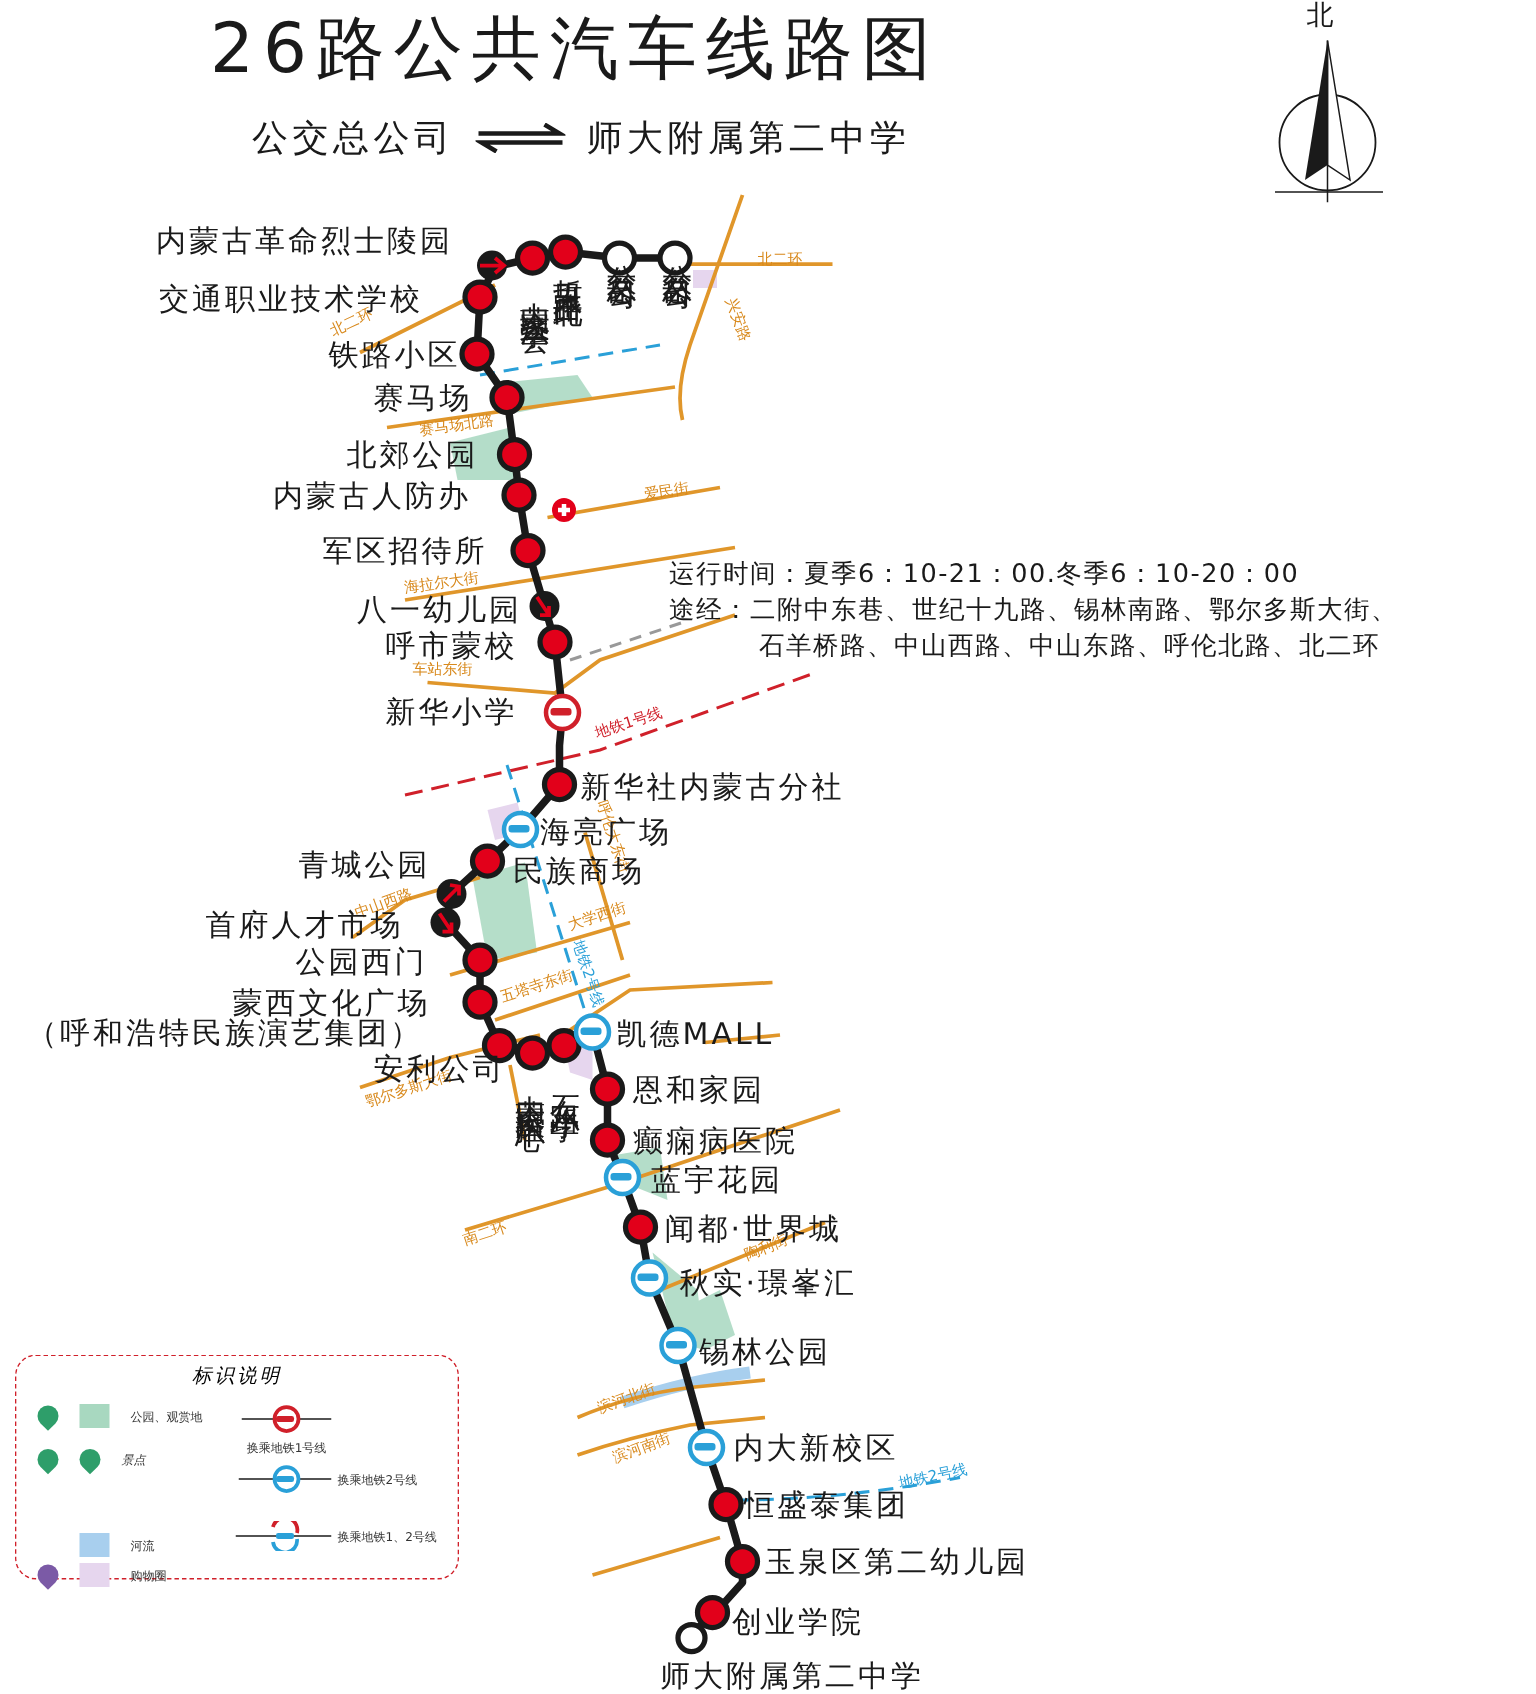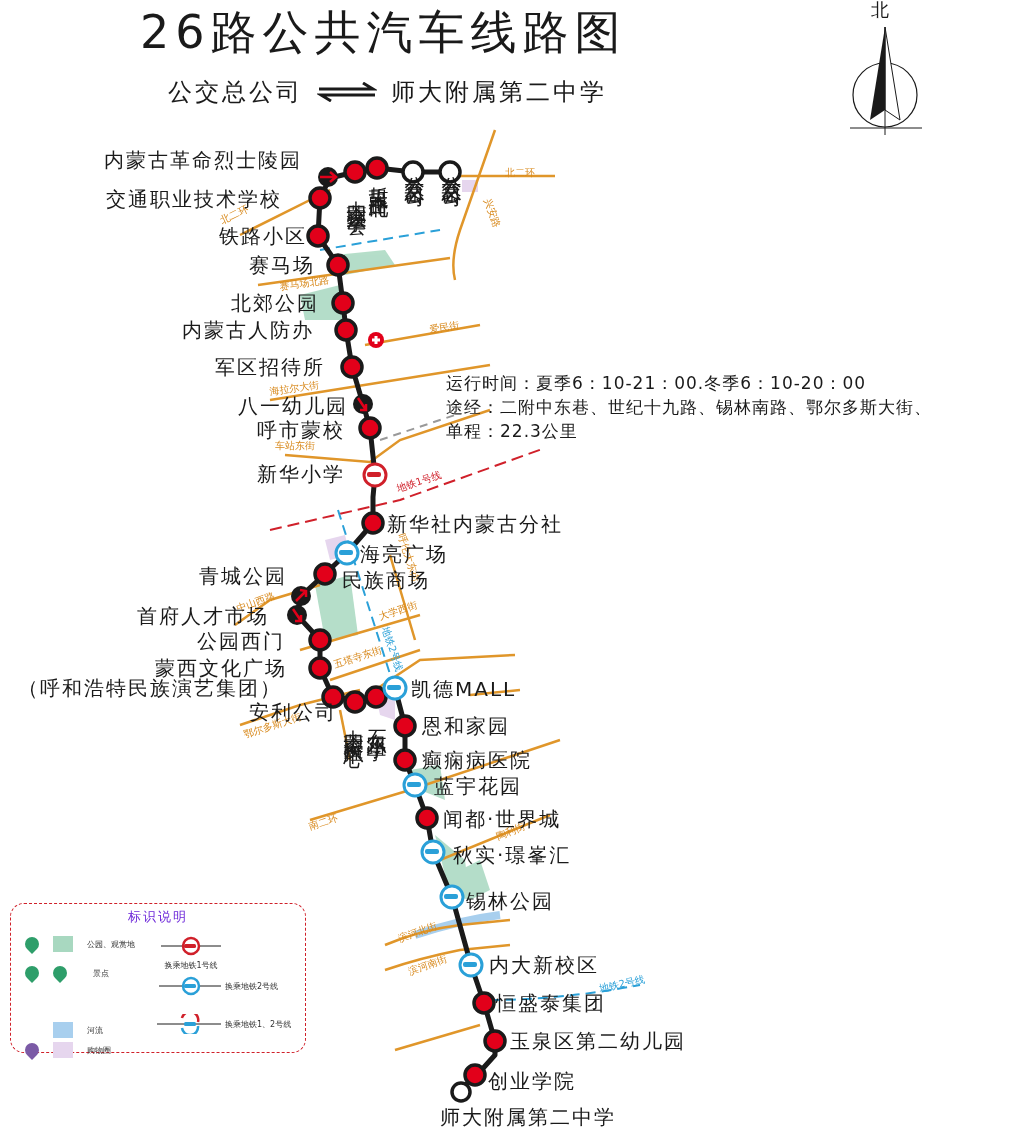--- a/index.html
+++ b/index.html
@@ -13,21 +13,21 @@
   .north-label { position: absolute; left: 871px; top: -2px; font-size: 18px; }
   .lbl { position: absolute; font-size: 20px; white-space: nowrap; letter-spacing: 2px; line-height: 1; }
   .vlbl { position: absolute; font-size: 20px; writing-mode: vertical-rl; letter-spacing: 3px; line-height: 1.1; }
   .info { position: absolute; left: 446px; top: 371px; font-size: 17px; line-height: 24px; letter-spacing: 1px; }
   .info div { white-space: nowrap; }
   .info .indent { padding-left: 60px; }
   .road-lbl { font-size: 10px; fill: #d8891c; font-family: "DejaVu Sans", sans-serif; }
   .metro-lbl1 { font-size: 10px; fill: #d0202a; font-family: "DejaVu Sans", sans-serif; }
   .metro-lbl2 { font-size: 10px; fill: #2aa0d8; font-family: "DejaVu Sans", sans-serif; }
   .legend { position: absolute; left: 10px; top: 903px; width: 294px; height: 148px; border: 1.5px dashed #d0202a; border-radius: 14px; background: #fff; }
-  .legend-title { position: absolute; left: 0; right: 0; top: 4px; text-align: center; color: #6d28d9; font-size: 13px; letter-spacing: 2px; }
+  .legend-title { position: absolute; left: 0; right: 0; top: 4px; text-align: center; color: #000000; font-size: 13px; letter-spacing: 2px; font-style: italic; }
   .legend-row { position: absolute; font-size: 8px; color: #333; display: flex; align-items: center; gap: 8px; text-align: right; }
   .swatch { width: 20px; height: 16px; display: inline-block; }
   .pin { width: 14px; height: 14px; border-radius: 50% 50% 50% 0; transform: rotate(-45deg); display: inline-block; }
   .legend-metro { position: absolute; display: flex; align-items: center; gap: 4px; font-size: 8px; color: #333; }
 </style>
 </head>
 <body>
 
 <svg id="map" viewBox="0 0 1024 1129" xmlns="http://www.w3.org/2000/svg">
 
@@ -230,35 +230,35 @@
 <div class="lbl" style="left:466px; top:891px;text-align:right;">锡林公园</div>
 <div class="lbl" style="left:489px; top:955px;">内大新校区</div>
 <div class="lbl" style="left:496px; top:993px;">恒盛泰集团</div>
 <div class="lbl" style="left:510px; top:1031px;">玉泉区第二幼儿园</div>
 <div class="lbl" style="left:488px; top:1071px;">创业学院</div>
 <div class="lbl" style="left:440px; top:1107px;">师大附属第二中学</div>
 
 <div class="info">
   <div>运行时间：夏季6：10-21：00.冬季6：10-20：00</div>
   <div>途经：二附中东巷、世纪十九路、锡林南路、鄂尔多斯大街、</div>
-  <div>单程：22.3公里</div>
+  <div class="indent">石羊桥路、中山西路、中山东路、呼伦北路、北二环</div>
 </div>
 
 <div class="legend">
   <div class="legend-title">标识说明</div>
 
   <div class="legend-row" style="left:14px; top:32px;">
     <span class="pin" style="background:#2e9e6a;"></span>
     <span class="swatch" style="background:#a8d8c0; margin-left:6px;"></span>
     <span style="margin-left:6px;">公园、观赏地</span>
   </div>
   <div class="legend-row" style="left:14px; top:62px;">
     <span class="pin" style="background:#2e9e6a;"></span>
     <span class="pin" style="background:#2e9e6a; margin-left:6px;"></span>
-    <span style="margin-left:18px;">景点</span>
+    <span style="margin-left:6px;font-style:italic;">景点</span>
   </div>
   <div class="legend-row" style="left:14px; top:90px;margin-top:48px;">
     <span class="pin" style="background:#7b5aa6;"></span>
     <span class="swatch" style="background:#e6d6ee; margin-left:6px;"></span>
     <span style="margin-left:6px;">购物圈</span>
   </div>
   <div class="legend-row" style="left:42px; top:118px;">
     <span class="swatch" style="background:#a8cfee;"></span>
     <span style="margin-left:6px;">河流</span>
   </div>

